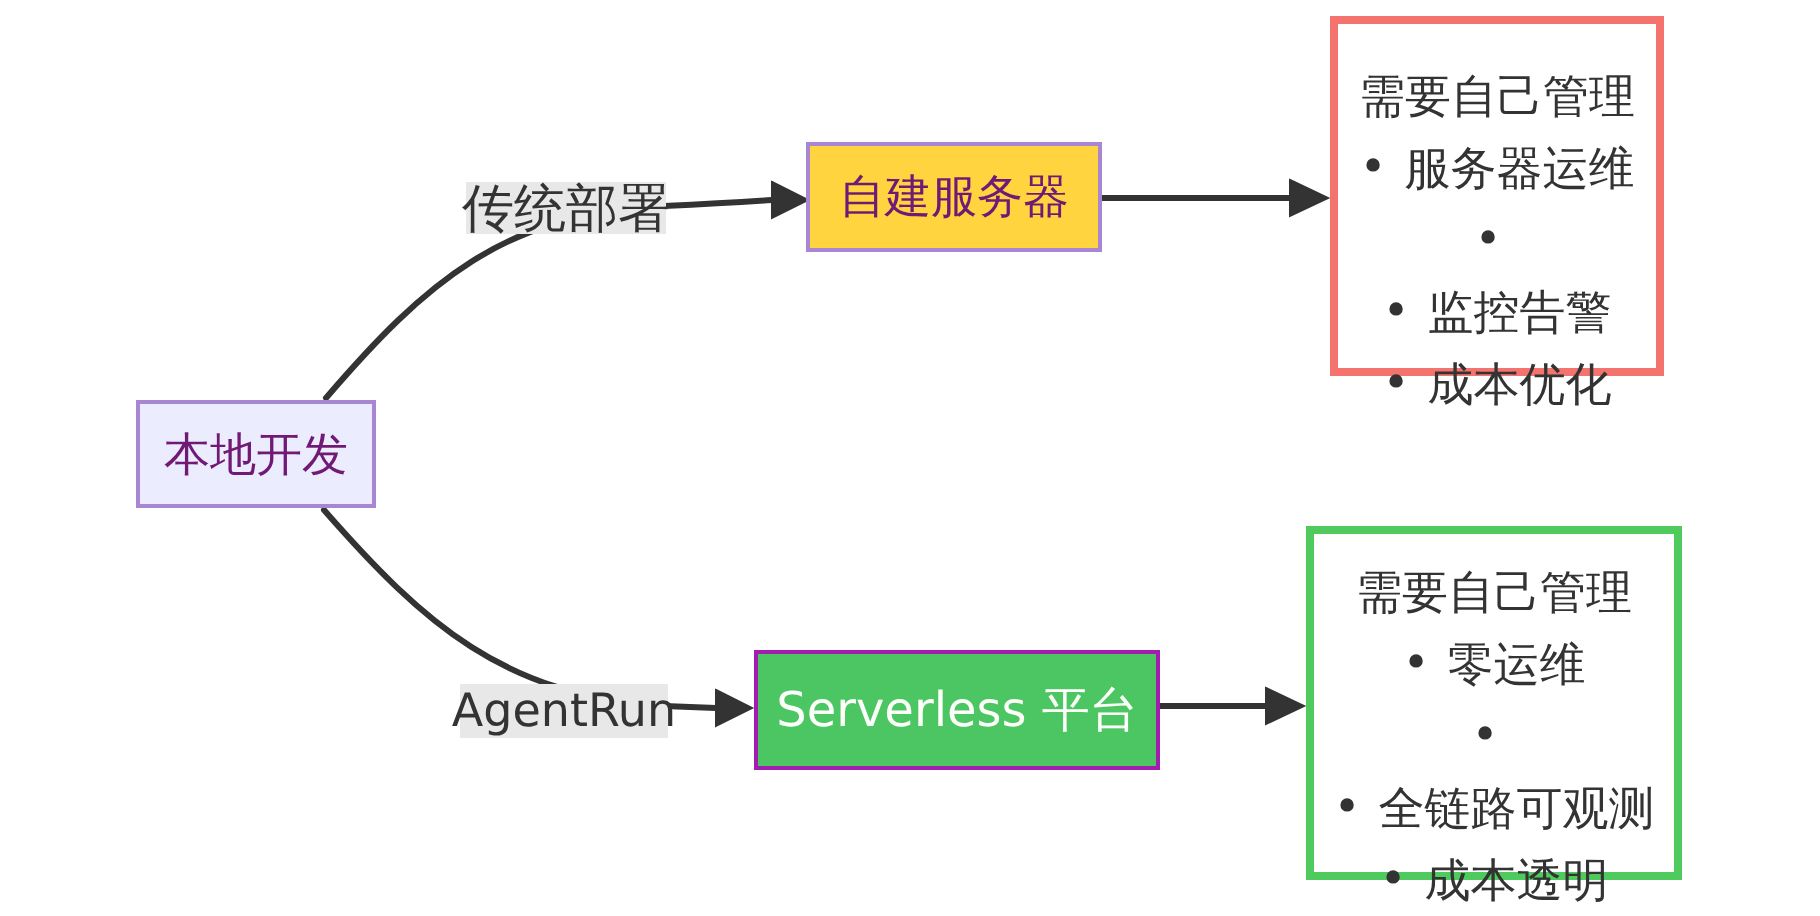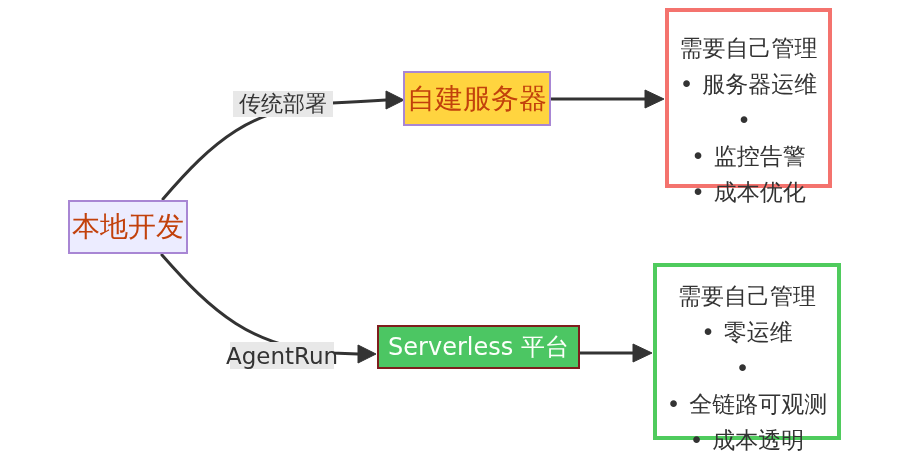--- a/index.html
+++ b/index.html
@@ -6,30 +6,30 @@
   .canvas{
     position:relative;width:910px;height:458px;background:#ffffff;
     font-family:"DejaVu Sans","Liberation Sans",sans-serif;
     overflow:hidden;color:#333333;
   }
   .edges{position:absolute;left:0;top:0;width:910px;height:458px;}
   .edges path{stroke:#333333;stroke-width:3;fill:none;stroke-linecap:round;}
   .edges polygon{fill:#333333;stroke:#333333;}
   .node{
     position:absolute;box-sizing:border-box;display:flex;align-items:center;justify-content:center;
-    white-space:nowrap;font-size:28px;color:#c2410c;
+    white-space:nowrap;font-size:23px;color:#701a75;
   }
   .node-local{left:68px;top:200px;width:120px;height:54px;background:#ECECFF;border:2px solid #A886D4;}
   .node-selfhosted{left:403px;top:71px;width:148px;height:55px;background:#FFD43F;border:2px solid #A886D4;}
-  .node-serverless{left:377px;top:325px;width:203px;height:44px;background:#4CC663;border:2px solid #7f1d1d;color:#FCFFFA;font-size:24px;}
+  .node-serverless{left:377px;top:325px;width:203px;height:60px;background:#4CC663;border:2px solid #a21caf;color:#FCFFFA;font-size:24px;}
   .edge-label{
     position:absolute;background:#E8E8E8;display:flex;align-items:center;justify-content:center;
     white-space:nowrap;color:#333333;
   }
-  .lbl-traditional{left:233px;top:91px;width:100px;height:26px;font-size:22px;}
+  .lbl-traditional{left:233px;top:91px;width:100px;height:26px;font-size:26px;}
   .lbl-agentrun{left:230px;top:342px;width:104px;height:27px;font-size:23px;}
   .listbox{position:absolute;box-sizing:border-box;background:#ffffff;overflow:visible;}
   .listbox-red{left:665px;top:8px;width:167px;height:180px;border:4px solid #F4736E;padding-top:18px;}
   .listbox-green{left:653px;top:263px;width:188px;height:177px;border:4px solid #4FCB5D;padding-top:11px;}
   .list-line{
     height:36px;display:flex;align-items:center;justify-content:center;
     font-size:23px;color:#333333;white-space:nowrap;position:relative;z-index:2;
   }
   .bullet{margin-right:9px;font-size:23px;}
 </style>

